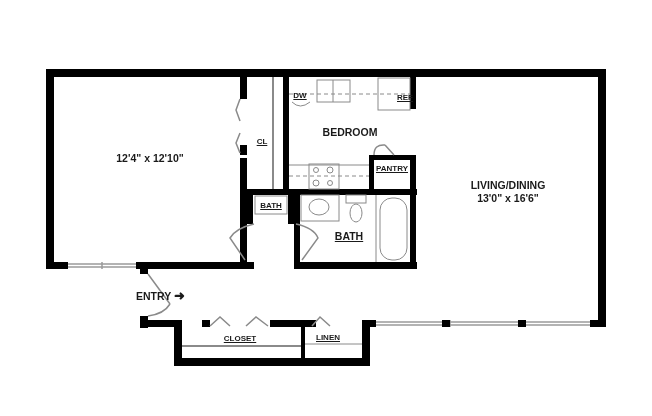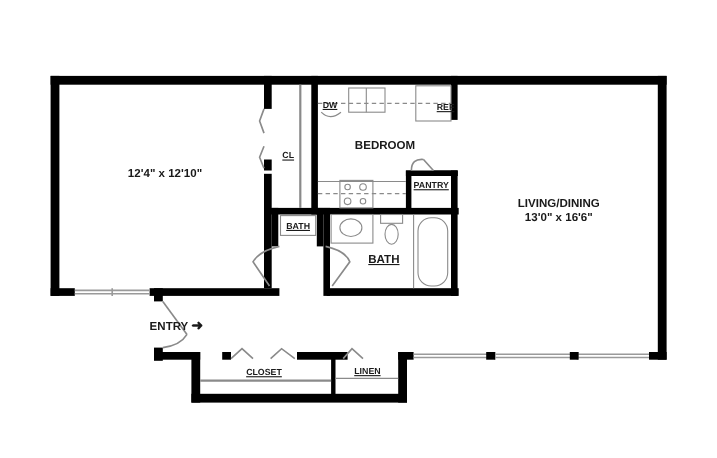--- a/index.html
+++ b/index.html
@@ -128,17 +128,17 @@
   <div>13'0" x 16'6"</div>
 </div>
 <div class="lbl room" style="left:320px;top:126px;width:60px;">BEDROOM</div>
 <div class="lbl room" style="left:324px;top:230px;width:50px;text-decoration:underline;">BATH</div>
 <div class="lbl small" style="left:252px;top:126px;width:20px;margin-top:11px;">CL</div>
 <div class="lbl small" style="left:255px;top:201px;width:32px;">BATH</div>
 <div class="lbl small" style="left:373px;top:164px;width:38px;">PANTRY</div>
 <div class="lbl small" style="left:290px;top:91px;width:20px;">DW</div>
 <div class="lbl small" style="left:380px;top:93px;width:50px;">REF</div>
 <div class="lbl small" style="left:215px;top:334px;width:50px;">CLOSET</div>
-<div class="lbl small" style="left:310px;top:333px;width:36px;text-align:right;">LINEN</div>
+<div class="lbl small" style="left:310px;top:333px;width:36px;">LINEN</div>
 <div class="lbl room" style="left:96px;top:289px;padding-left:40px;">
   <span>ENTRY</span>
   <span style="font-size:13px;">➜</span>
 </div>
 
 </body></html>

